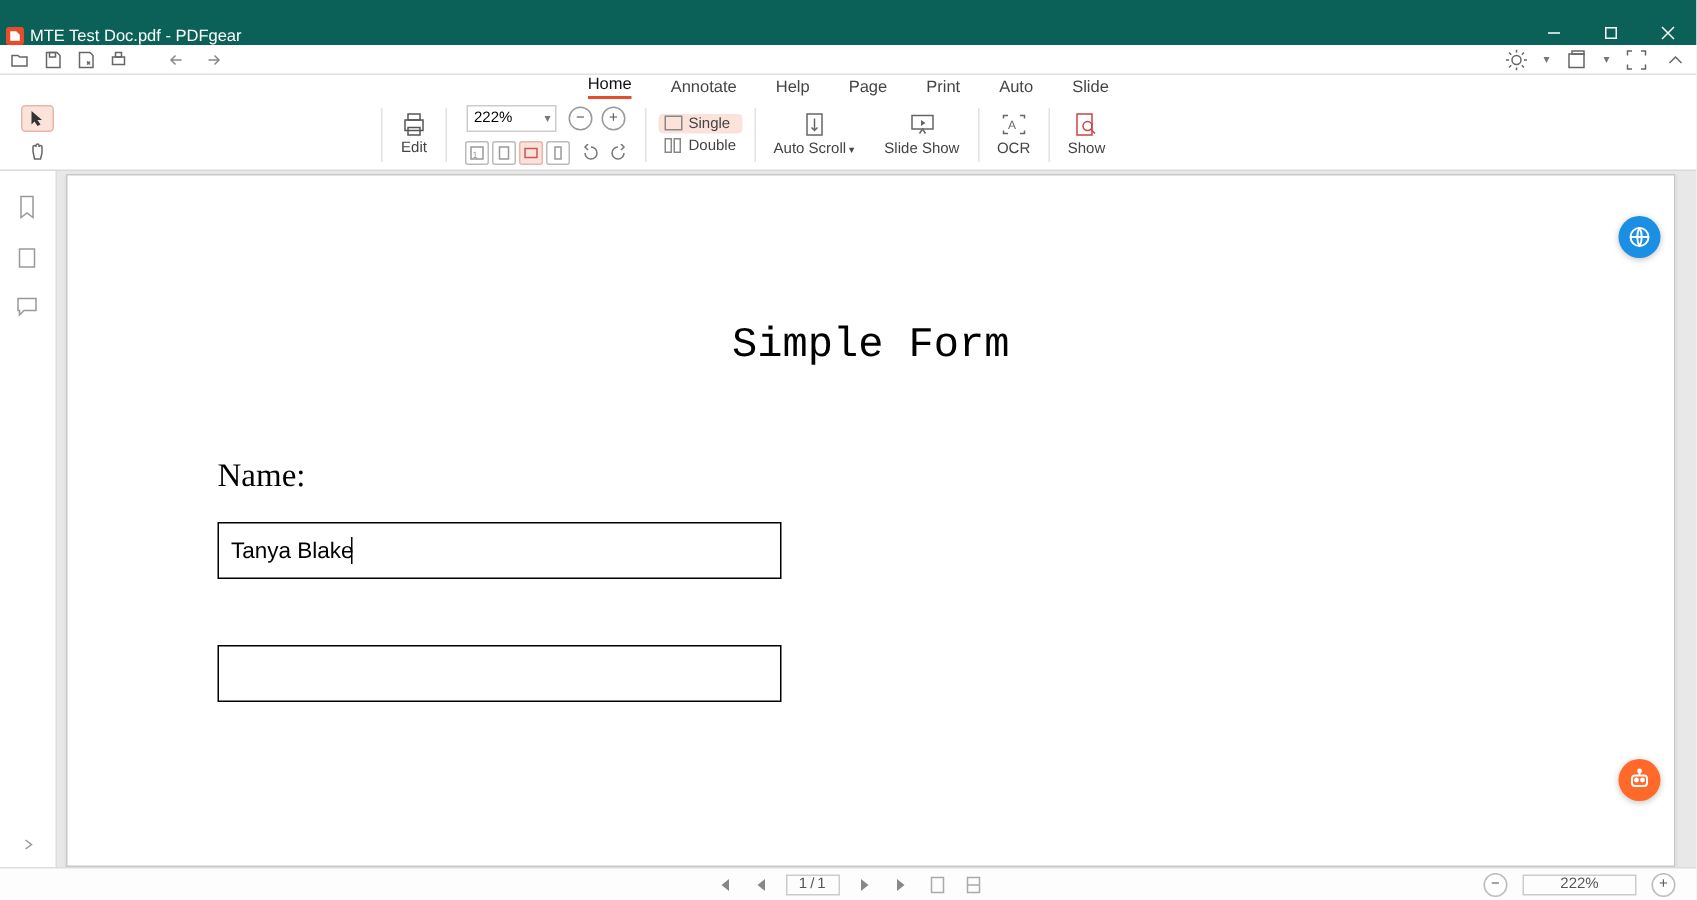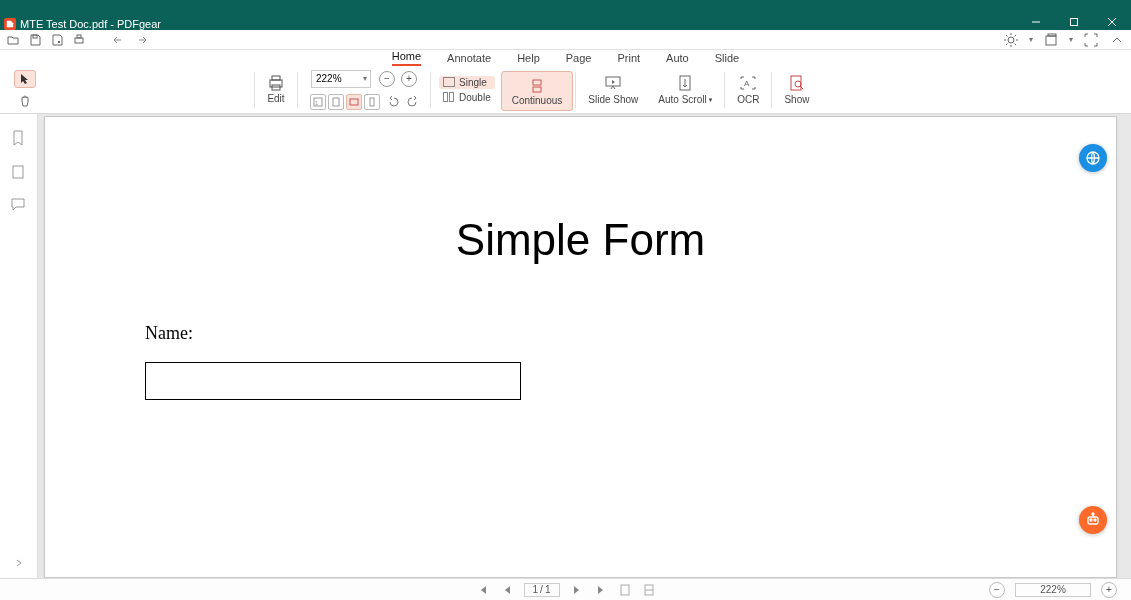--- a/index.html
+++ b/index.html
@@ -64,22 +64,22 @@
 .big-group .bg-icon { height:18px; display:flex; align-items:center; justify-content:center; color:#555; }
 
 
 .workspace { flex:1; display:flex; background:#e8e8e8; overflow:hidden; position:relative; }
 .left-rail { width:38px; background:#fff; border-right:1px solid #ddd; display:flex; flex-direction:column; align-items:center; padding-top:16px; gap:18px; color:#888; }
 .left-rail .lr-icon { width:16px; height:16px; cursor:pointer; position:relative; }
 .left-rail .expand-chevron { margin-top:auto; margin-bottom:10px; color:#888; cursor:pointer; }
 
 .doc-area { flex:1; position:relative; overflow:hidden; }
 .page { position:absolute; left:6px; right:14px; top:2px; bottom:0; background:#fff; border:1px solid #c9c9c9; box-shadow: 0 1px 3px rgba(0,0,0,.08); padding: 30px 100px 0 100px; }
-.page h1 { font-family: Liberation Sans, sans-serif; font-weight:400; font-size:44px; text-align:center; margin-top:68px; margin-bottom:58px; }
-.page .field-label { font-family:"Times New Roman", serif; font-size:18px; margin-bottom:18px; }
+.page h1 { font-family: Liberation Mono, monospace; font-weight:400; font-size:28px; text-align:center; margin-top:68px; margin-bottom:58px; }
+.page .field-label { font-family:"Times New Roman", serif; font-size:22px; margin-bottom:18px; }
 .page .text-field { width:376px; height:38px; border:1px solid #000; padding: 0 8px; font-size:15px; display:flex; align-items:center; margin-bottom:44px; position:relative; }
 .page .text-field.focused::after { content:""; position:absolute; height:18px; width:1px; background:#000; left:var(--caret-x,82px); animation: blink 1s steps(1) infinite; }
 @keyframes blink { 50% { opacity:0; } }
 
 .float-btn { position:absolute; right:24px; width:28px; height:28px; border-radius:50%; display:flex; align-items:center; justify-content:center; color:#fff; cursor:pointer; box-shadow:0 1px 4px rgba(0,0,0,.25); }
 .float-translate { top:30px; background:#1a8fe3; }
 .float-robot { bottom:44px; right:24px; background:#ff6a2b; }
 
 .scroll-track { position:absolute; right:2px; top:2px; bottom:20px; width:8px; background:transparent; }
 
@@ -293,56 +293,47 @@
     </div>
     <div class="layout-item double">
       <span class="li-icon">
           <span></span>
           <span></span>
         </span>
       <span>Double</span>
     </div>
   </div>
 
-  <div class="cont-group sel">
-    <div class="cg-icon">
-        <svg width="18" height="14" viewBox="0 0 18 14">
-          <rect x="5" y="1" width="8" height="5" fill="none" stroke="#c55"></rect>
-          <rect x="5" y="8" width="8" height="5" fill="none" stroke="#c55"></rect>
-        </svg>
-      </div>
-    <span>Continuous</span>
-  </div>
-
-  <div class="vsep"></div>
+
+  <div class="vsep"></div>
+
+  <div class="big-group">
+    <div class="bg-icon">
+        <svg width="18" height="16" viewBox="0 0 18 16">
+          <rect x="4" y="1" width="10" height="14" fill="none" stroke="#666"></rect>
+          <path d="M9 4v8M7 10l2 2 2-2" fill="none" stroke="#666"></path>
+        </svg>
+      </div>
+    <span style="display:flex;align-items:center;gap:2px;">
+        <span>Auto Scroll</span>
+        <span style="font-size:7px;">▾</span>
+      </span>
+  </div>
 
   <div class="big-group">
     <div class="bg-icon">
         <svg width="18" height="16" viewBox="0 0 18 16">
           <rect x="2" y="2" width="14" height="9" fill="none" stroke="#666"></rect>
           <path d="M7 14l2-3 2 3" fill="none" stroke="#666"></path>
           <path d="M8 5l3 2-3 2z" fill="#666"></path>
         </svg>
       </div>
     <span>Slide Show</span>
   </div>
 
-  <div class="big-group">
-    <div class="bg-icon">
-        <svg width="18" height="16" viewBox="0 0 18 16">
-          <rect x="4" y="1" width="10" height="14" fill="none" stroke="#666"></rect>
-          <path d="M9 4v8M7 10l2 2 2-2" fill="none" stroke="#666"></path>
-        </svg>
-      </div>
-    <span style="display:flex;align-items:center;gap:2px;">
-        <span>Auto Scroll</span>
-        <span style="font-size:7px;">▾</span>
-      </span>
-  </div>
-
   <div class="vsep"></div>
 
 
   <div class="big-group">
     <div class="bg-icon">
         <svg width="18" height="16" viewBox="0 0 18 16" fill="none" stroke="#666">
           <path d="M2 4V2h3M16 4V2h-3M2 12v2h3M16 12v2h-3"></path>
           <text x="5" y="11" font-size="8" fill="#666" stroke="none">A</text>
         </svg>
       </div>
@@ -385,20 +376,23 @@
           <path d="M3 2l4 3-4 3" fill="none" stroke="#999"></path>
         </svg>
       </div>
   </div>
 
   <div class="doc-area">
     <div class="page">
       <h1>Simple Form</h1>
 
       <div class="field-label">Name:</div>
+      <div class="text-field focused" style="--caret-x:88px;">
+        <span>Tanya Blake</span>
+      </div>
 
       <div class="text-field">
         <span></span>
       </div>
 
     </div>
 
     <div class="float-btn float-translate">
       <svg width="16" height="16" viewBox="0 0 16 16" fill="none" stroke="#fff" stroke-width="1.3">
           <circle cx="8" cy="8" r="6"></circle>

